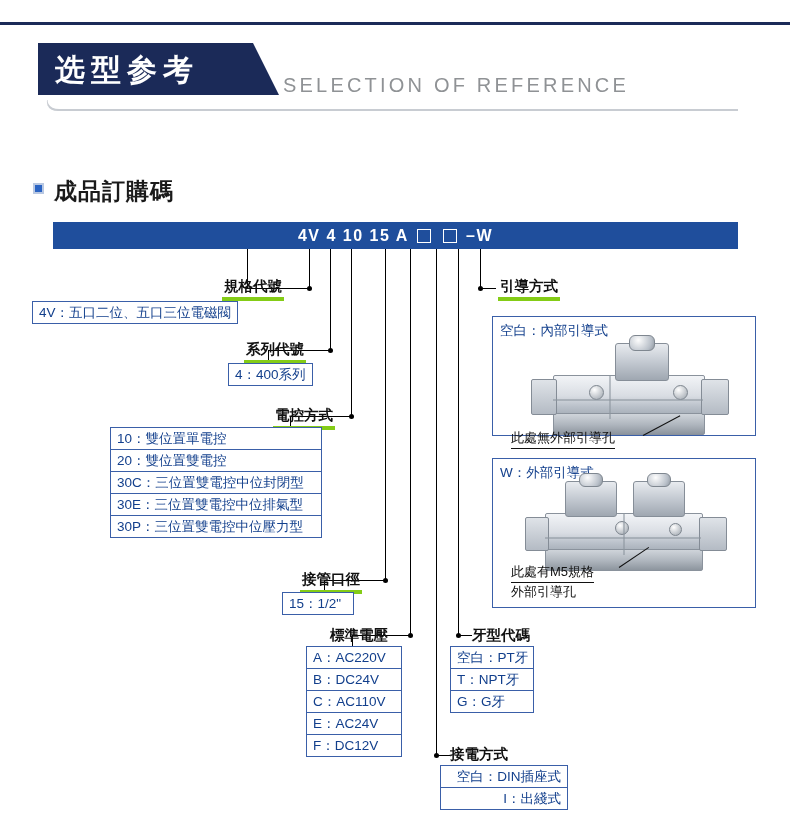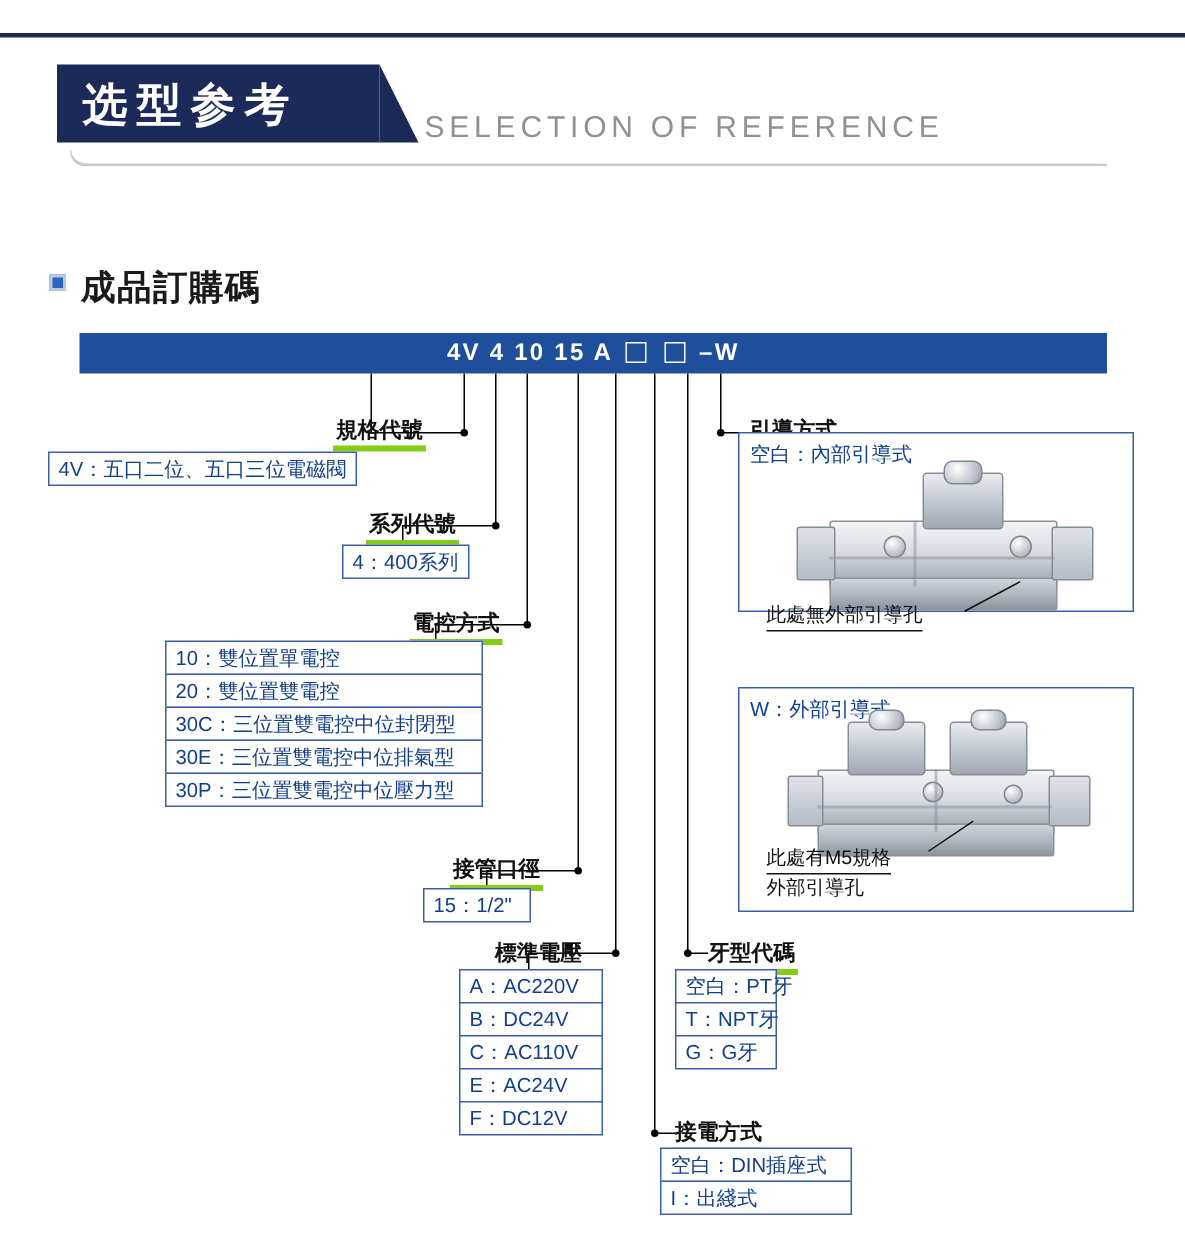--- a/index.html
+++ b/index.html
@@ -204,35 +204,35 @@
 <div class="lbl" style="left:328px;top:626px;">標準電壓</div>
 <div class="ogroup" style="left:306px;top:647px;width:96px;">
   <div class="obox">A：AC220V</div>
   <div class="obox">B：DC24V</div>
   <div class="obox">C：AC110V</div>
   <div class="obox">E：AC24V</div>
   <div class="obox">F：DC12V</div>
 </div>
 
 <div class="lbl" style="left:470px;top:626px;">牙型代碼</div>
-<div class="ogroup" style="left:450px;top:647px;width:68px;">
+<div class="ogroup" style="left:450px;top:647px;width:84px;">
   <div class="obox">空白：PT牙</div>
   <div class="obox">T：NPT牙</div>
   <div class="obox">G：G牙</div>
 </div>
 
 <div class="lbl" style="left:448px;top:745px;">接電方式</div>
-<div class="ogroup" style="left:440px;top:766px;width:128px;">
+<div class="ogroup" style="left:440px;top:766px;width:128px;text-align:right;">
   <div class="obox">空白：DIN插座式</div>
   <div class="obox">I：出綫式</div>
 </div>
 
 <div class="lbl" style="left:498px;top:277px;">引導方式</div>
 
-<div class="panel" style="left:492px;top:288px;width:264px;height:120px;">
+<div class="panel" style="left:492px;top:316px;width:264px;height:120px;">
   <div class="cap" style="left:7px;top:5px;">空白：內部引導式</div>
 
   <div class="valve" style="left:0;top:0;width:264px;height:155px;">
     <div class="vbody" style="left:60px;top:58px;width:150px;height:44px;"></div>
     <div class="vbody dark" style="left:60px;top:96px;width:150px;height:20px;"></div>
     <div class="vcoil" style="left:122px;top:26px;width:52px;height:36px;"></div>
     <div class="vknob" style="left:136px;top:18px;width:24px;height:14px;border-radius:6px;"></div>
     <div class="vcap" style="left:38px;top:62px;width:24px;height:34px;"></div>
     <div class="vcap" style="left:208px;top:62px;width:26px;height:34px;"></div>
     <div class="vport" style="left:96px;top:68px;width:13px;height:13px;"></div>

